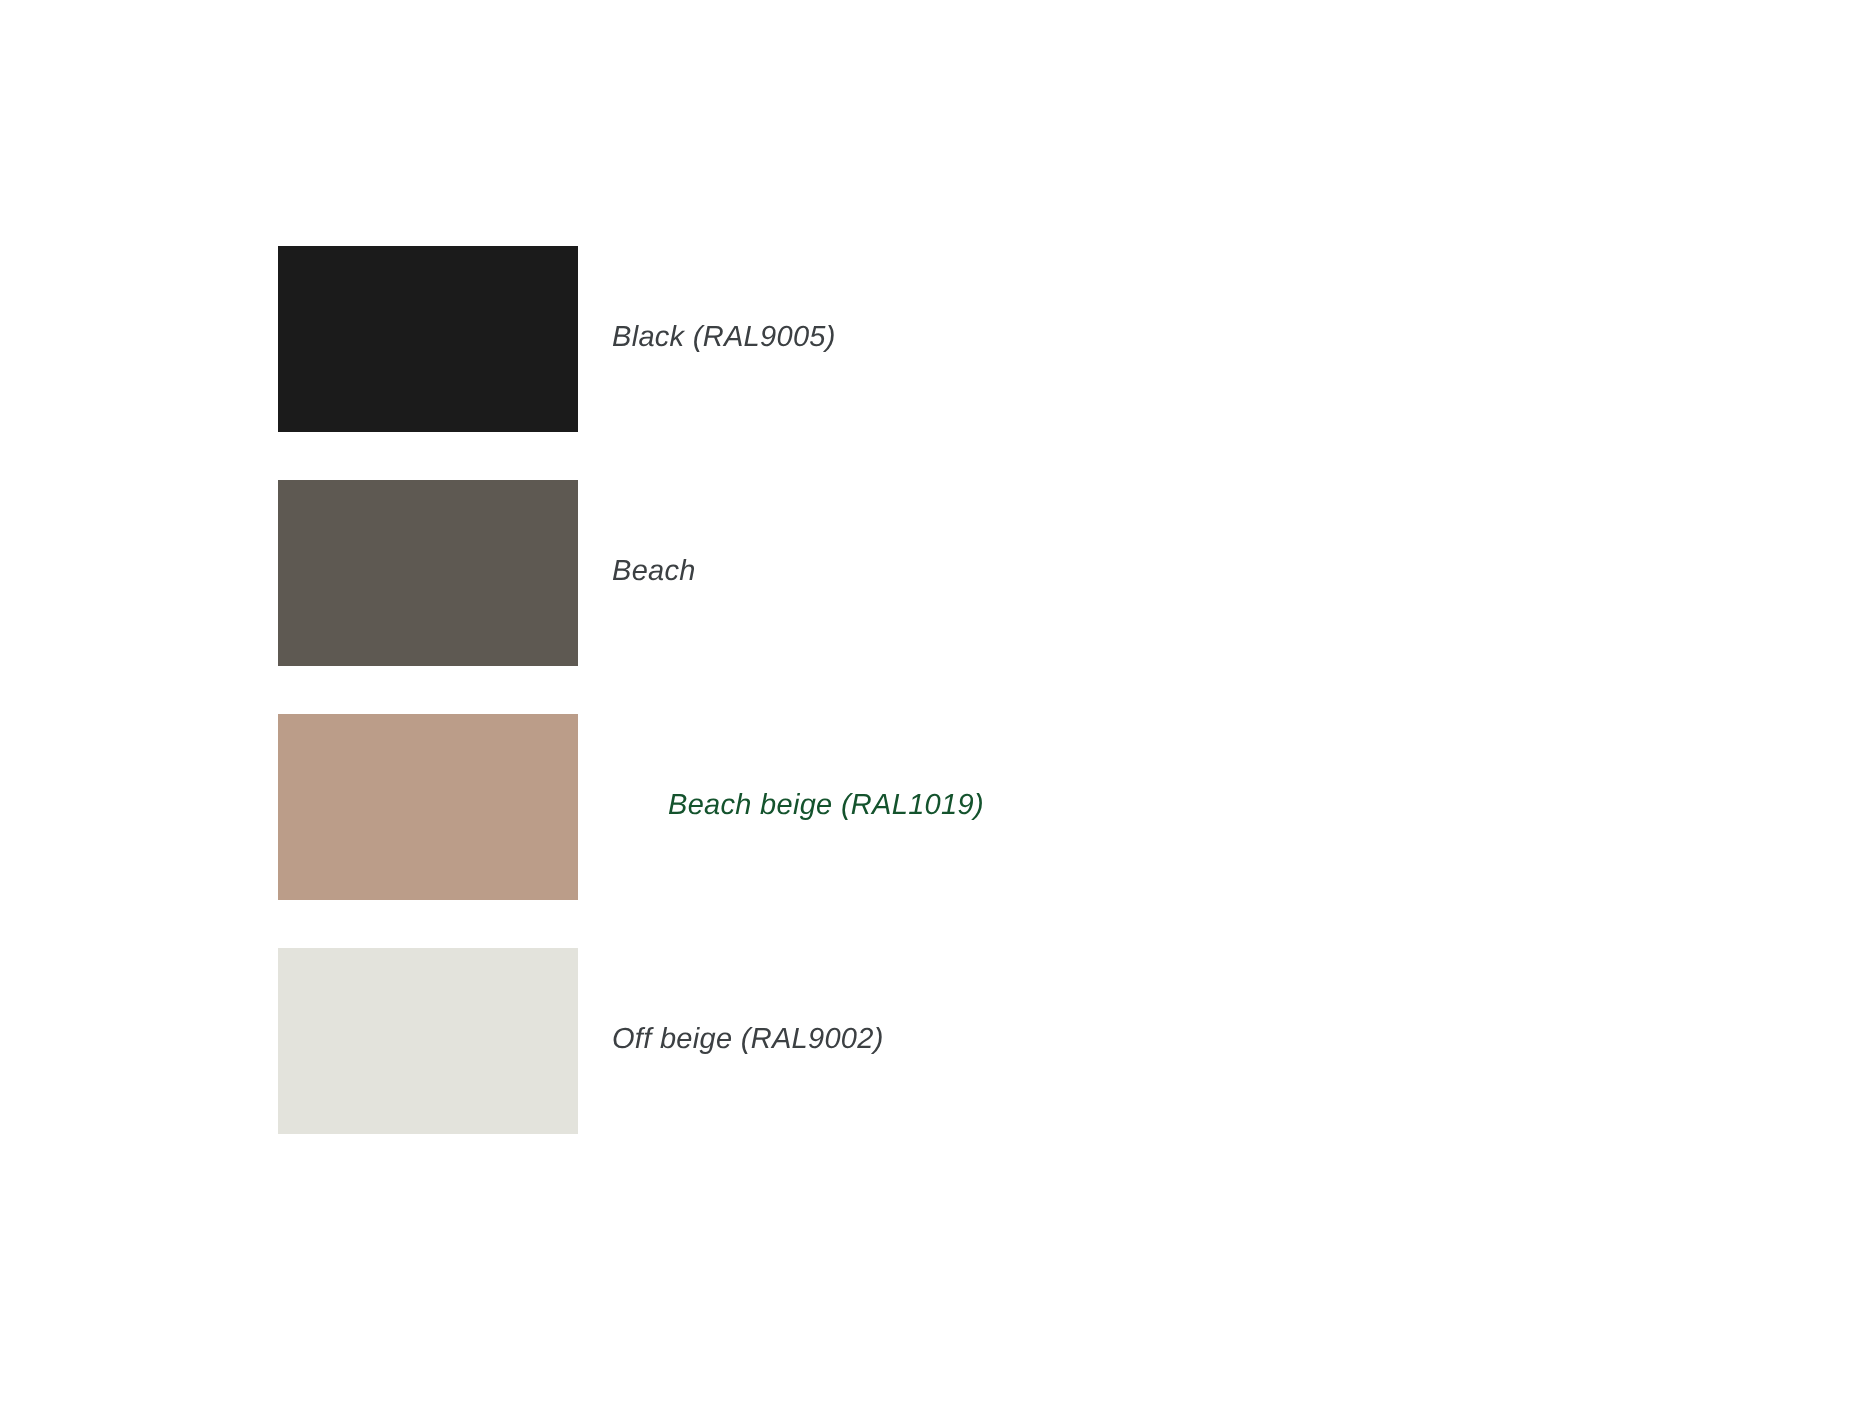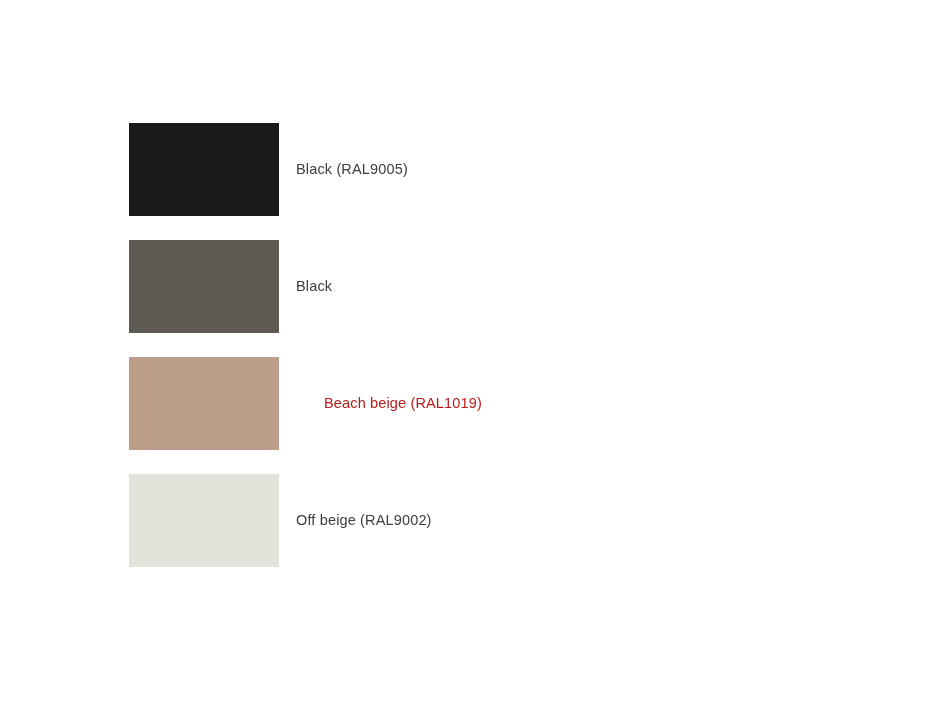--- a/index.html
+++ b/index.html
@@ -11,22 +11,23 @@
     width: 938px;
     height: 704px;
     background: #ffffff;
     font-family: "Liberation Sans", sans-serif;
     -webkit-font-smoothing: antialiased;
     overflow: hidden;
   }
 
   #swatch-list {
     position: absolute;
-    left: 129px;
+    left: 139px;
     top: 123px;
+    font-style: italic;
   }
 
   .swatch-row {
     display: flex;
     align-items: center;
     height: 93px;
     margin-bottom: 24px;
   }
   .swatch-row:last-child {
     margin-bottom: 0;
@@ -52,26 +53,26 @@
 
 <div id="swatch-list">
 
   <div class="swatch-row">
     <div class="swatch-chip" style="background-color: rgb(27, 27, 27);"></div>
     <div class="swatch-label" style="color: rgb(60, 64, 67);">Black (RAL9005)</div>
   </div>
 
   <div class="swatch-row">
     <div class="swatch-chip" style="background-color: rgb(94, 89, 82);"></div>
-    <div class="swatch-label" style="color: rgb(60, 64, 67);">Black</div>
+    <div class="swatch-label" style="color: rgb(60, 64, 67);">Beach</div>
   </div>
 
   <div class="swatch-row">
     <div class="swatch-chip" style="background-color: rgb(187, 157, 137);"></div>
-    <div class="swatch-label" style="color: #b91c1c; margin-left: 45px;">Beach beige (RAL1019)</div>
+    <div class="swatch-label" style="color: #14532d; margin-left: 45px;">Beach beige (RAL1019)</div>
   </div>
 
   <div class="swatch-row">
     <div class="swatch-chip" style="background-color: rgb(227, 227, 220);"></div>
     <div class="swatch-label" style="color: rgb(60, 64, 67);">Off beige (RAL9002)</div>
   </div>
 
 </div>
 
 </body></html>

